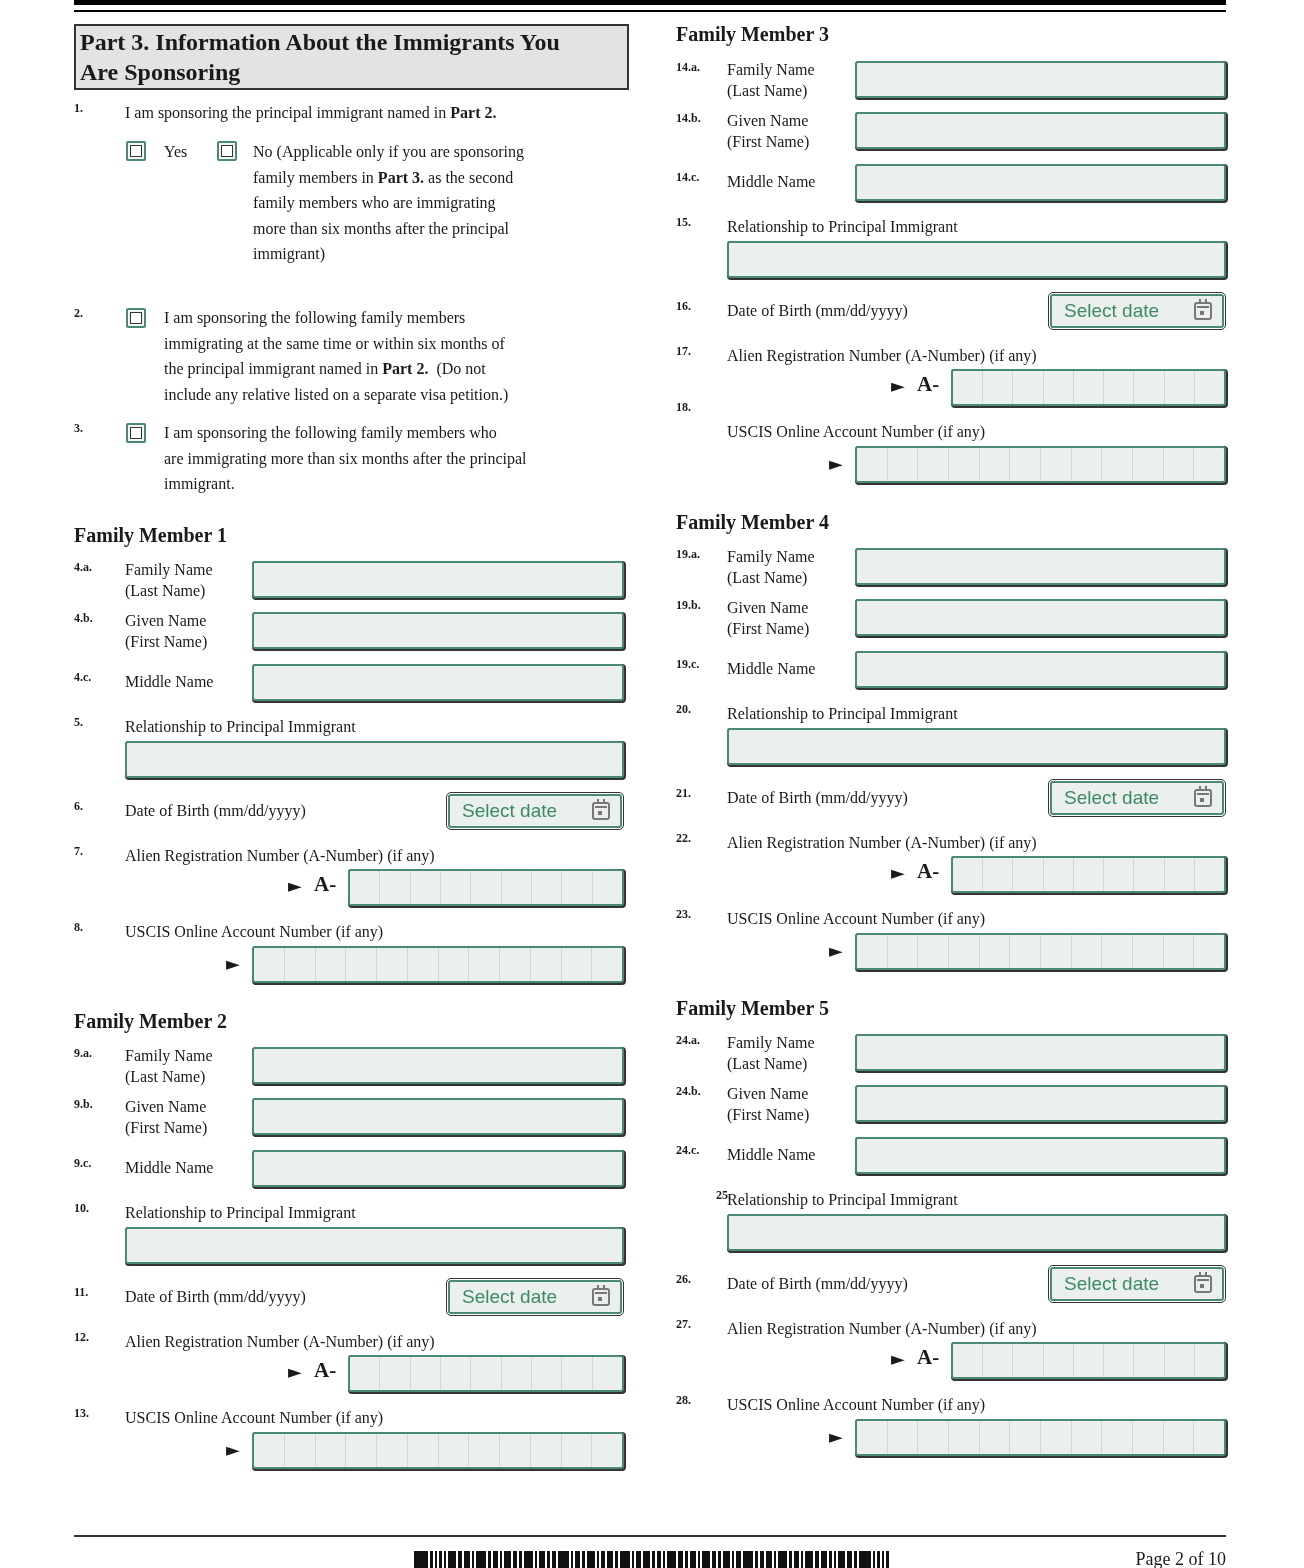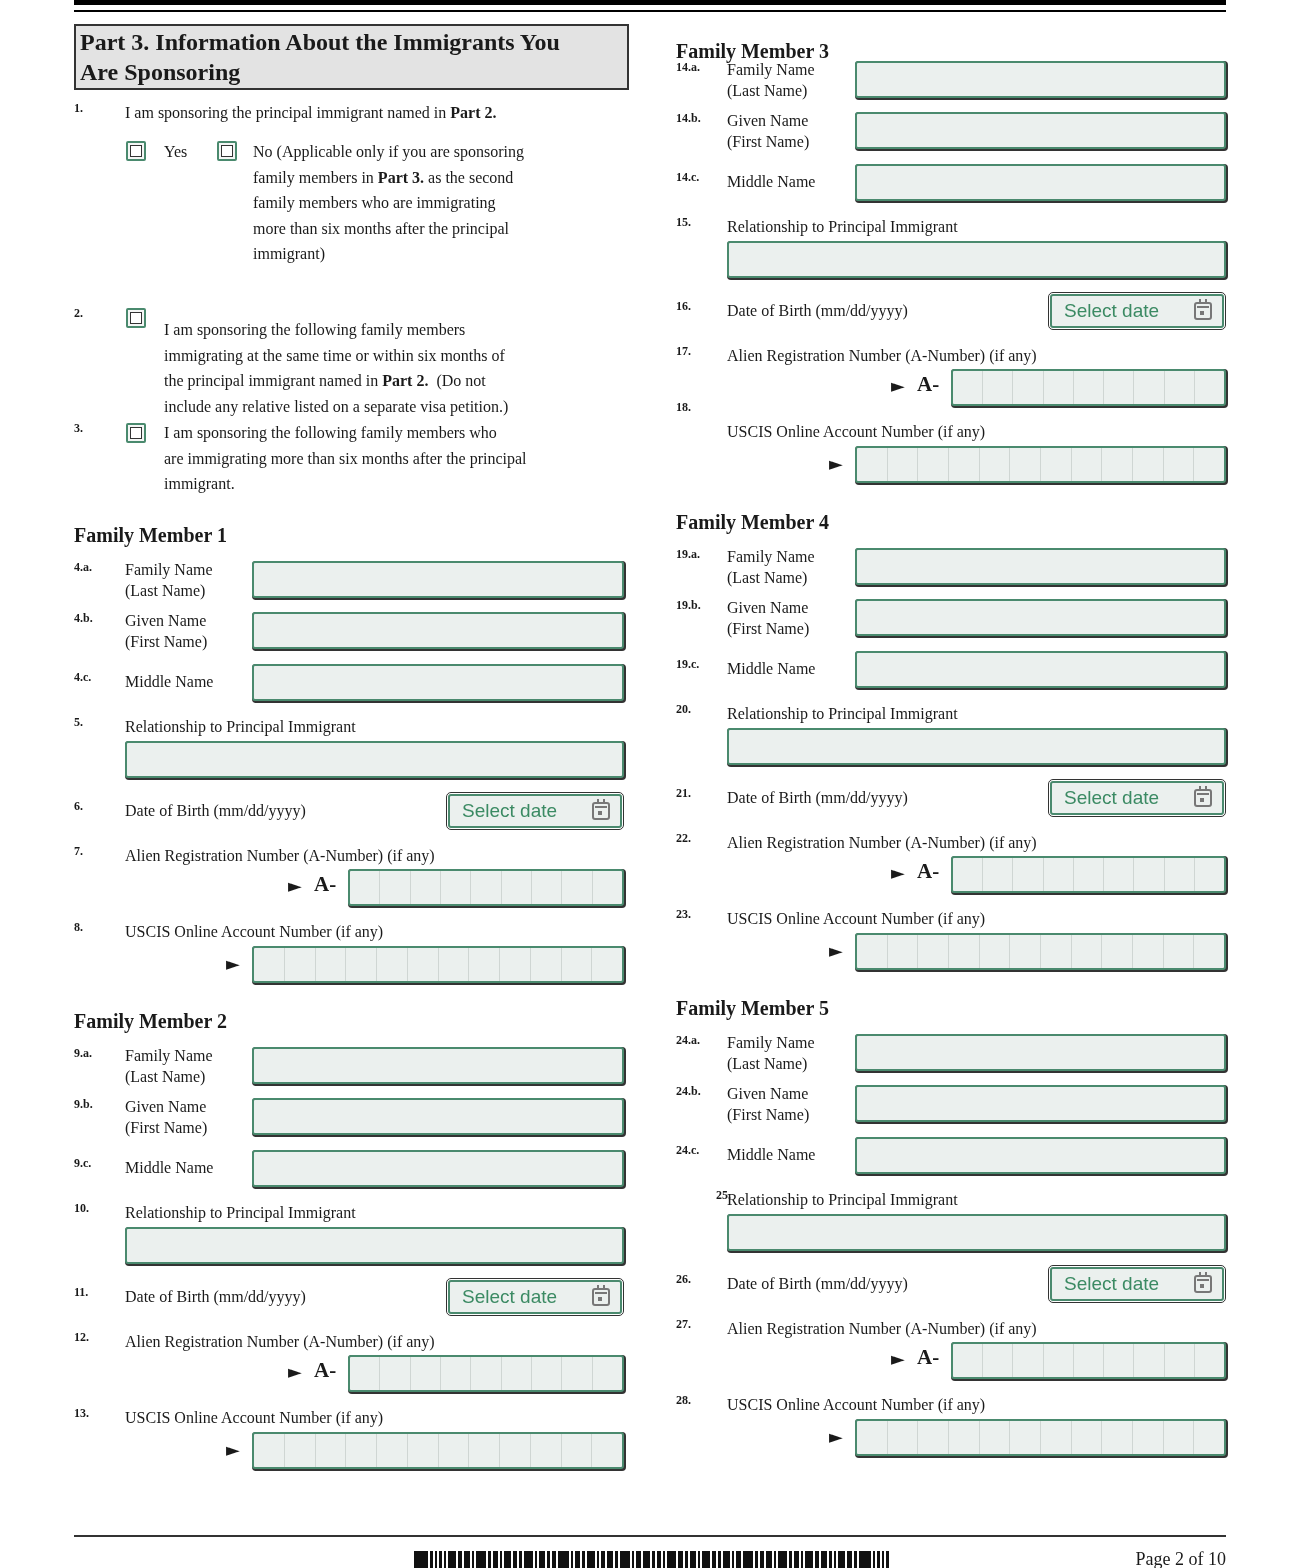--- a/index.html
+++ b/index.html
@@ -65,21 +65,21 @@
   <div><span>family members in</span> <span class="bold">Part 3.</span> <span>as the second</span></div>
   <div>family members who are immigrating</div>
   <div>more than six months after the principal</div>
   <div>immigrant)</div>
 </div>
 
 <div class="abs num" style="left:74px;top:306px;">2.</div>
 <div class="abs cb" style="left:126px;top:308px;">
     <div class="cb-inner"></div>
   </div>
-<div class="abs txt" style="left:164px;top:305px;white-space:nowrap;margin-top:12px;">
+<div class="abs txt" style="left:164px;top:305px;white-space:nowrap;">
   <div>I am sponsoring the following family members</div>
   <div>immigrating at the same time or within six months of</div>
   <div><span>the principal immigrant named in</span> <span class="bold">Part 2.</span>&nbsp; <span>(Do not</span></div>
   <div>include any relative listed on a separate visa petition.)</div>
 </div>
 
 <div class="abs num" style="left:74px;top:421px;">3.</div>
 <div class="abs cb" style="left:126px;top:423px;">
     <div class="cb-inner"></div>
   </div>
@@ -208,21 +208,21 @@
         <div class="cell"></div>
         <div class="cell"></div>
         <div class="cell"></div>
         <div class="cell"></div>
         <div class="cell"></div>
         <div class="cell"></div>
         <div class="cell"></div>
       </div>
     </div>
     <div>
-      <div class="abs fm-title" style="left:676px;top:40px;white-space:nowrap;">Family Member 3</div>
+      <div class="abs fm-title" style="left:676px;top:23px;white-space:nowrap;">Family Member 3</div>
       <div class="abs num" style="left:676px;top:60px;white-space:nowrap;">14.a.</div>
       <div class="abs txt" style="left:727px;top:59px;line-height:21px;">
         <div>Family Name</div>
         <div>(Last Name)</div>
       </div>
       <div class="abs field" style="left:855px;top:61px;width:371px;height:37px;"></div>
       <div class="abs num" style="left:676px;top:111px;white-space:nowrap;">14.b.</div>
       <div class="abs txt" style="left:727px;top:110px;line-height:21px;">
         <div>Given Name</div>
         <div>(First Name)</div>

